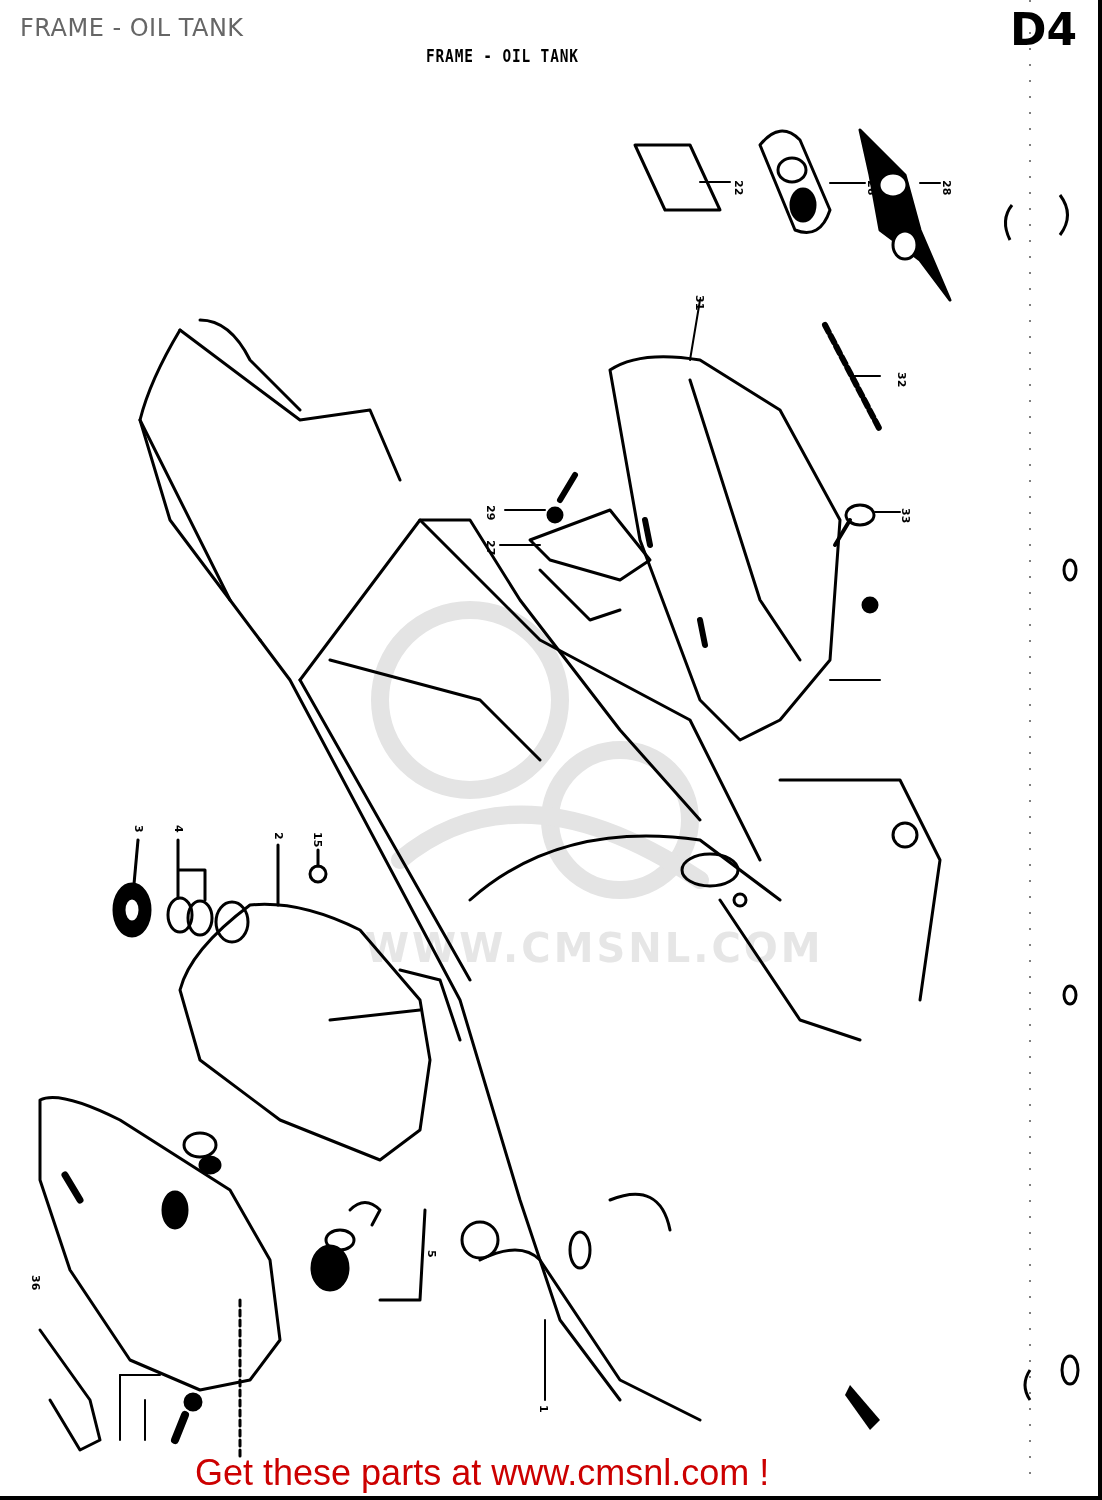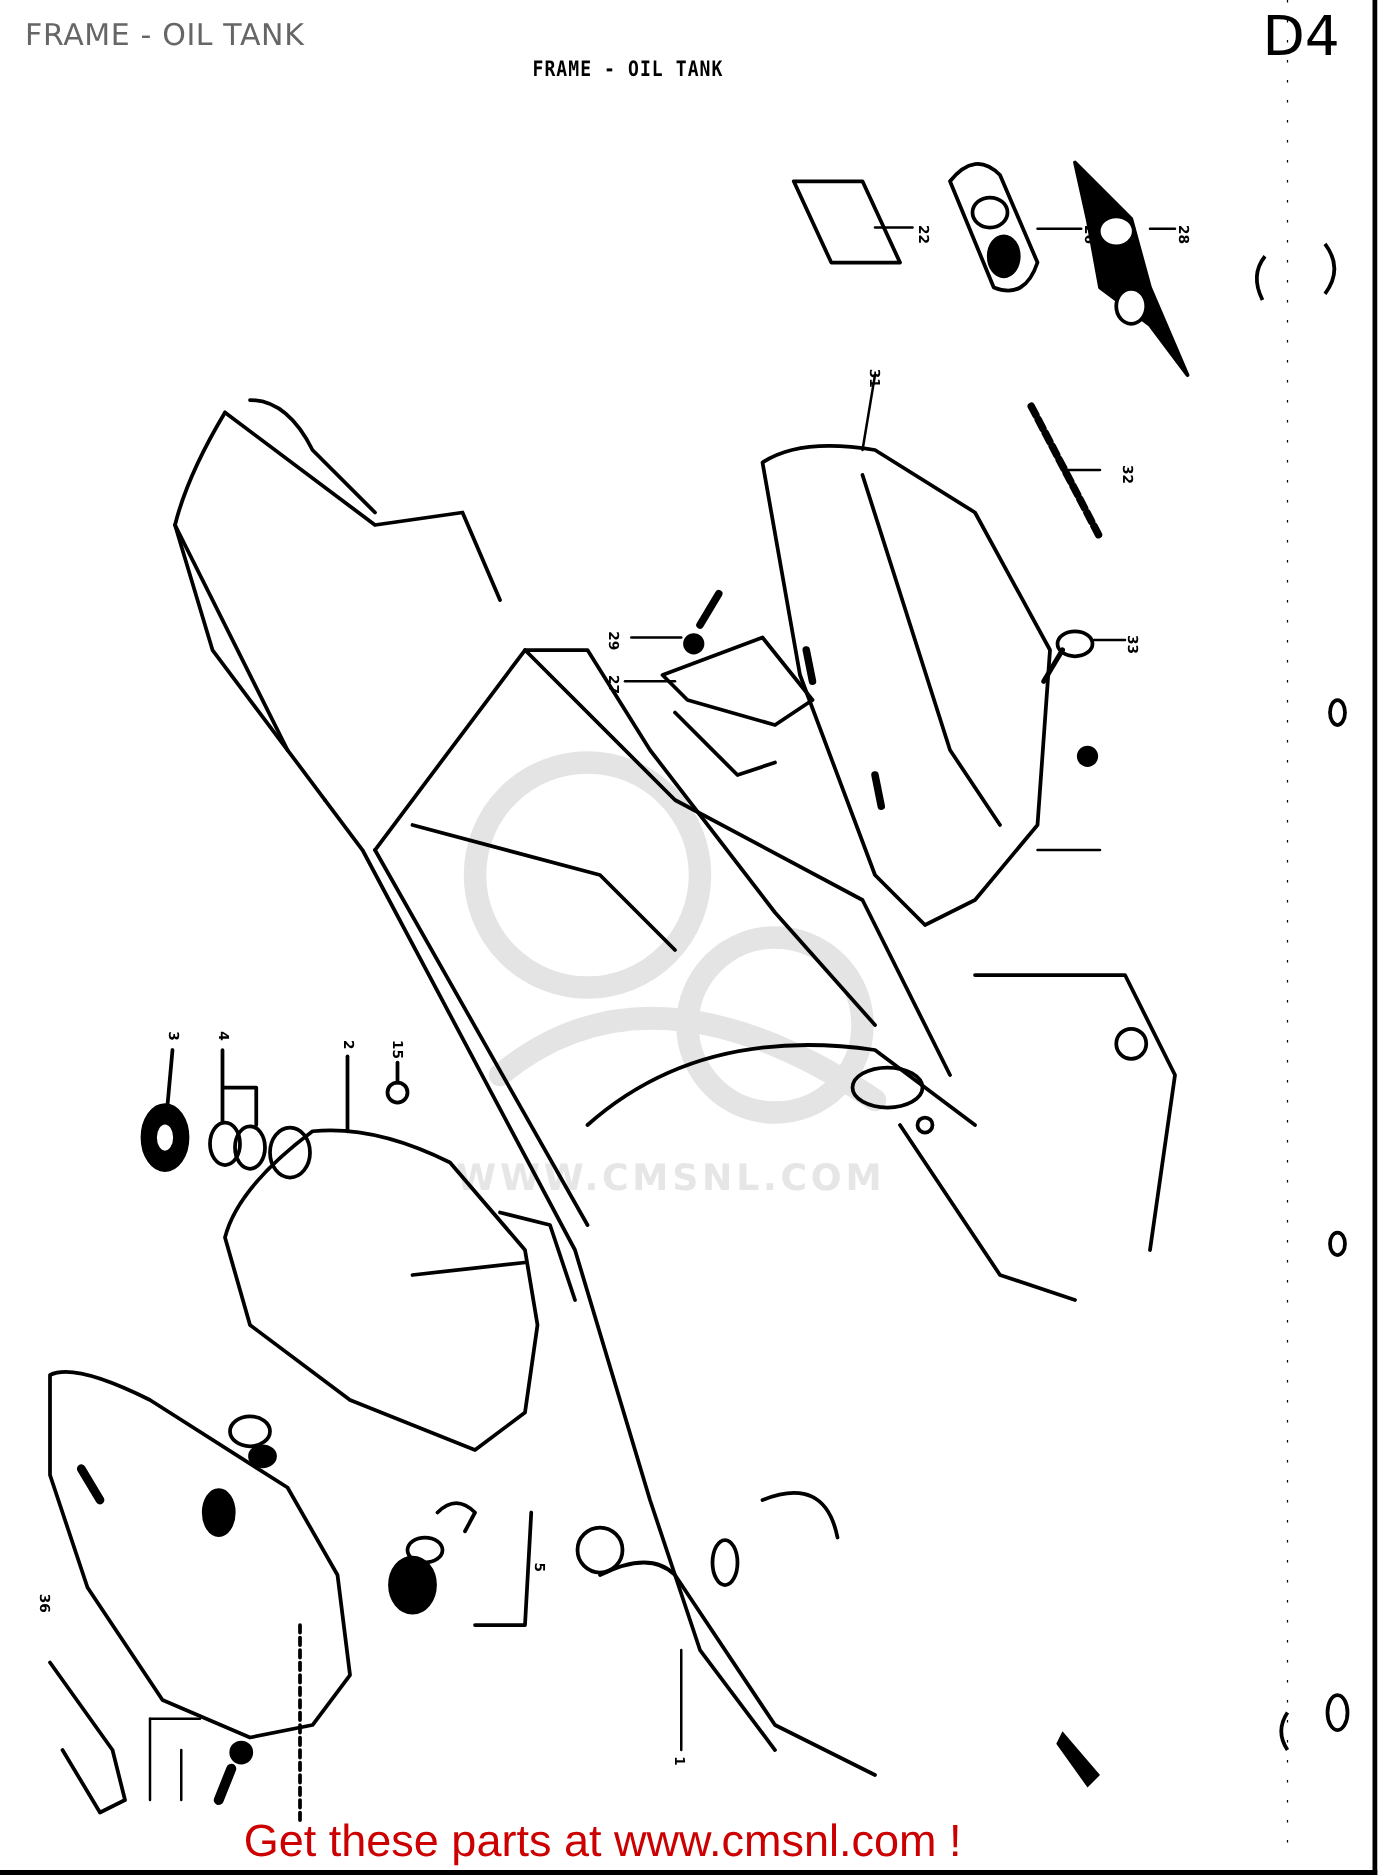--- a/index.html
+++ b/index.html
@@ -3,24 +3,24 @@
   <meta charset="utf-8">
   <style>
     html, body { margin: 0; padding: 0; background: #ffffff; }
     body { width: 1102px; height: 1500px; position: relative; overflow: hidden;
            font-family: "DejaVu Sans", sans-serif; }
     .page-title { position: absolute; left: 20px; top: 14px; font-size: 24px;
                   color: #666666; letter-spacing: 0.5px; font-family: "DejaVu Sans", sans-serif; }
     .diagram-title { position: absolute; left: 426px; top: 46px; font-size: 17px; font-weight: bold;
                      color: #000; transform: scaleX(0.85); transform-origin: left top;
                      font-family: "DejaVu Sans Mono", monospace; letter-spacing: 1px; }
-    .page-code { position: absolute; left: 1010px; top: 4px; font-size: 44px; font-weight: normal;
+    .page-code { position: absolute; left: 1010px; top: 4px; font-size: 44px; font-weight: bold;
                  color: #000; font-family: "DejaVu Sans", sans-serif; }
     .drawing { position: absolute; left: 0; top: 0; }
-    .wm-text { position: absolute; left: 365px; top: 925px; font-size: 29px; font-weight: bold;
+    .wm-text { position: absolute; left: 365px; top: 925px; font-size: 40px; font-weight: bold;
                color: #e6e6e6; letter-spacing: 3px; font-family: "DejaVu Sans", sans-serif; }
     .footer-link { position: absolute; left: 195px; top: 1452px; font-size: 36px; color: #cc0000;
                    font-family: Liberation Sans, sans-serif; text-decoration: none; white-space: nowrap; }
     .bottom-border { position: absolute; left: 0; top: 1496px; width: 1102px; height: 4px; background: #000; }
     .right-border { position: absolute; left: 1098px; top: 0; width: 4px; height: 1500px; background: #000; }
   </style>
 </head>
 <body>
 
 <div class="page-title">FRAME - OIL TANK</div>

